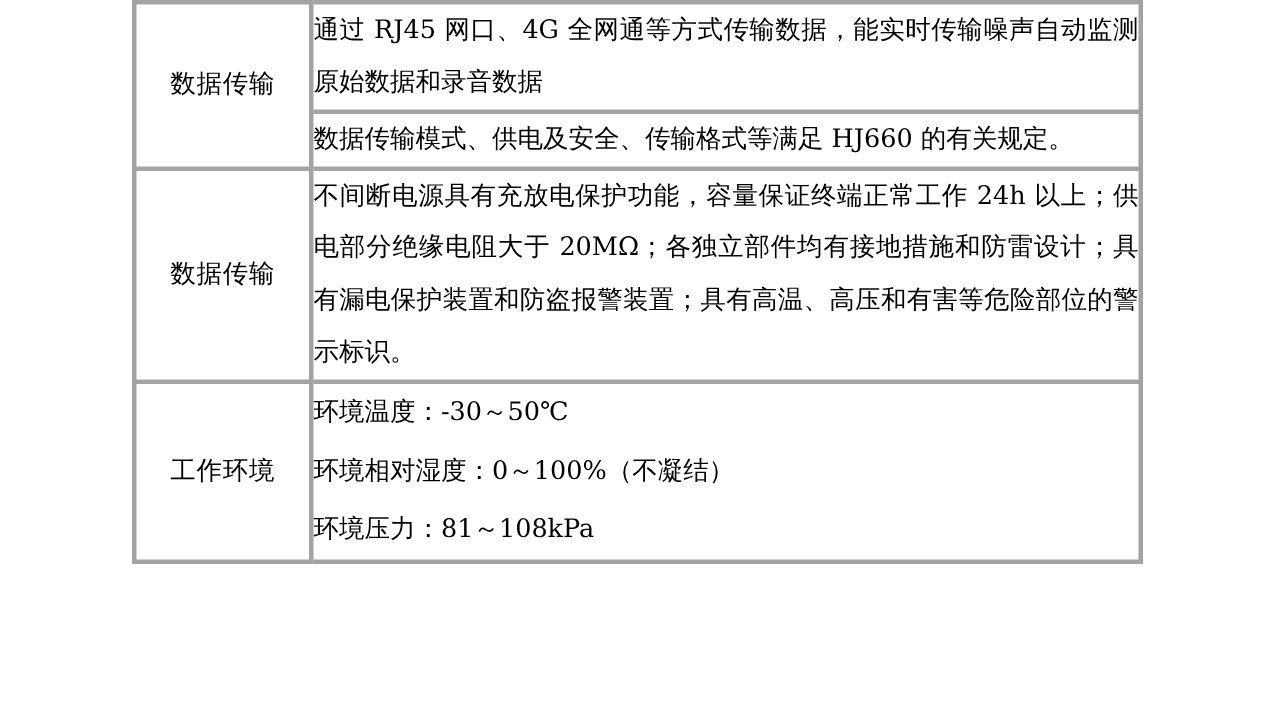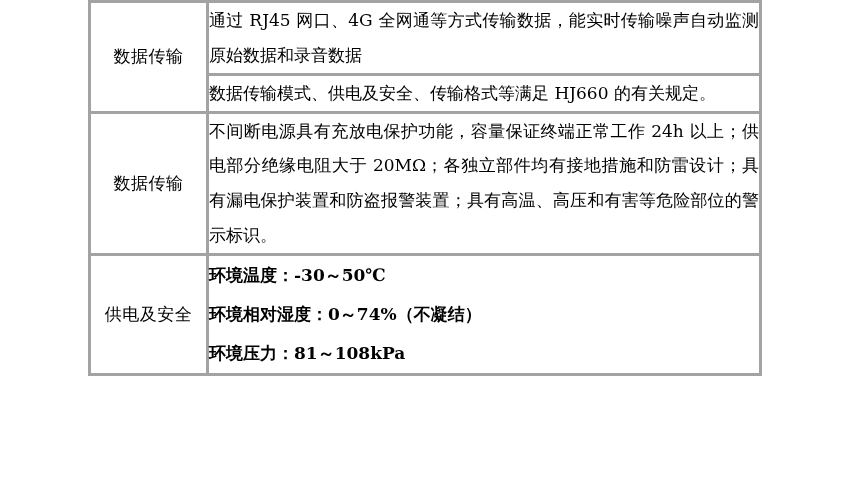--- a/index.html
+++ b/index.html
@@ -54,21 +54,20 @@
     margin: 0;
     text-indent: 0;
   }
   .env-cell {
     font-size: 17px;
     line-height: 2.3;
     padding: 8px 12px 8px 14px;
   }
   .env-cell p {
     margin: 0;
-    font-weight: bold;
   }
 </style>
 </head>
 <body>
 
 <div class="page">
   <table class="spec">
     <colgroup>
       <col class="c1">
       <col class="c2">
@@ -85,22 +84,22 @@
           <p>数据传输模式、供电及安全、传输格式等满足 HJ660 的有关规定。</p>
         </td>
       </tr>
       <tr>
         <td class="label-cell">数据传输</td>
         <td class="body-cell">
           <p>不间断电源具有充放电保护功能，容量保证终端正常工作 24h 以上；供电部分绝缘电阻大于 20MΩ；各独立部件均有接地措施和防雷设计；具有漏电保护装置和防盗报警装置；具有高温、高压和有害等危险部位的警示标识。</p>
         </td>
       </tr>
       <tr>
-        <td class="label-cell">供电及安全</td>
+        <td class="label-cell">工作环境</td>
         <td class="env-cell">
           <p>环境温度：-30～50℃</p>
-          <p>环境相对湿度：0～74%（不凝结）</p>
+          <p>环境相对湿度：0～100%（不凝结）</p>
           <p>环境压力：81～108kPa</p>
         </td>
       </tr>
     </tbody>
   </table>
 </div>
 
 </body></html>

